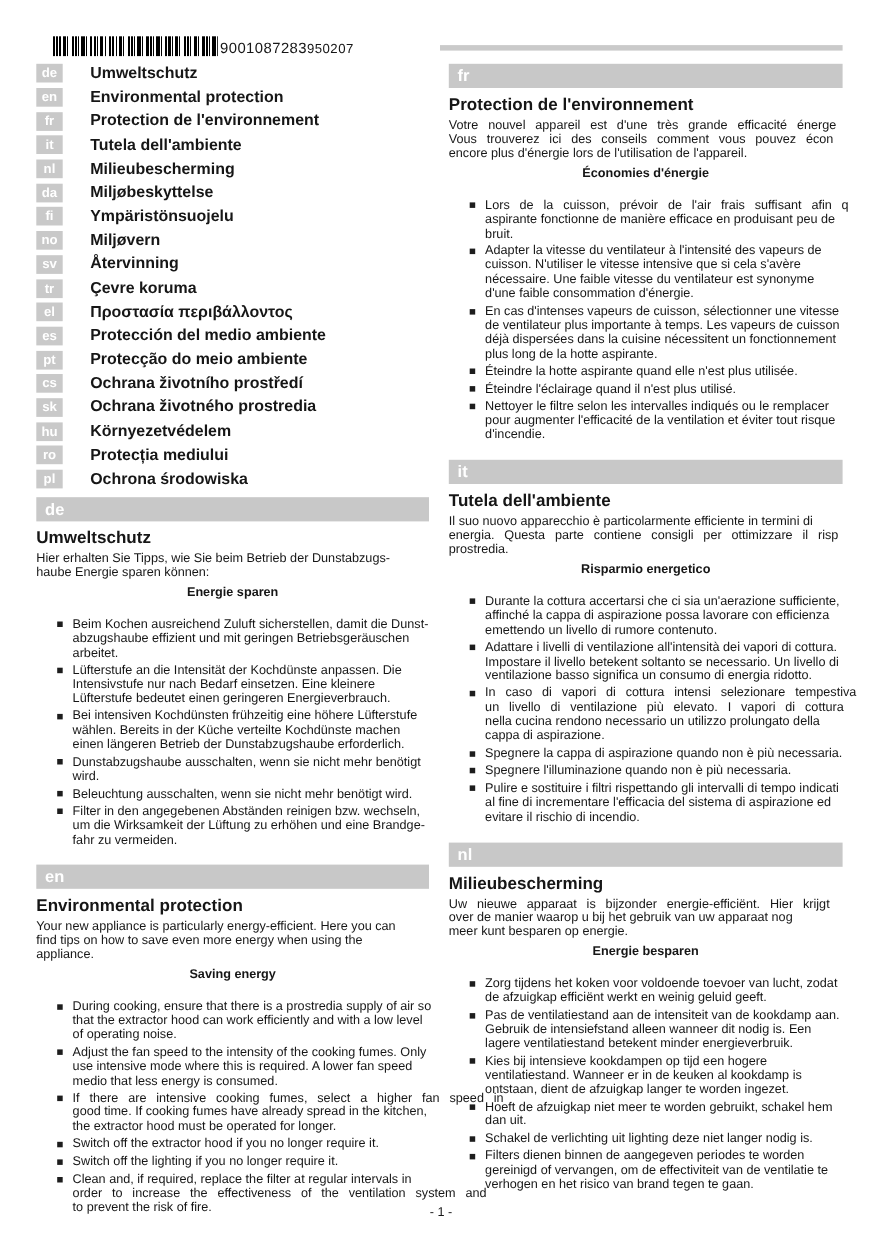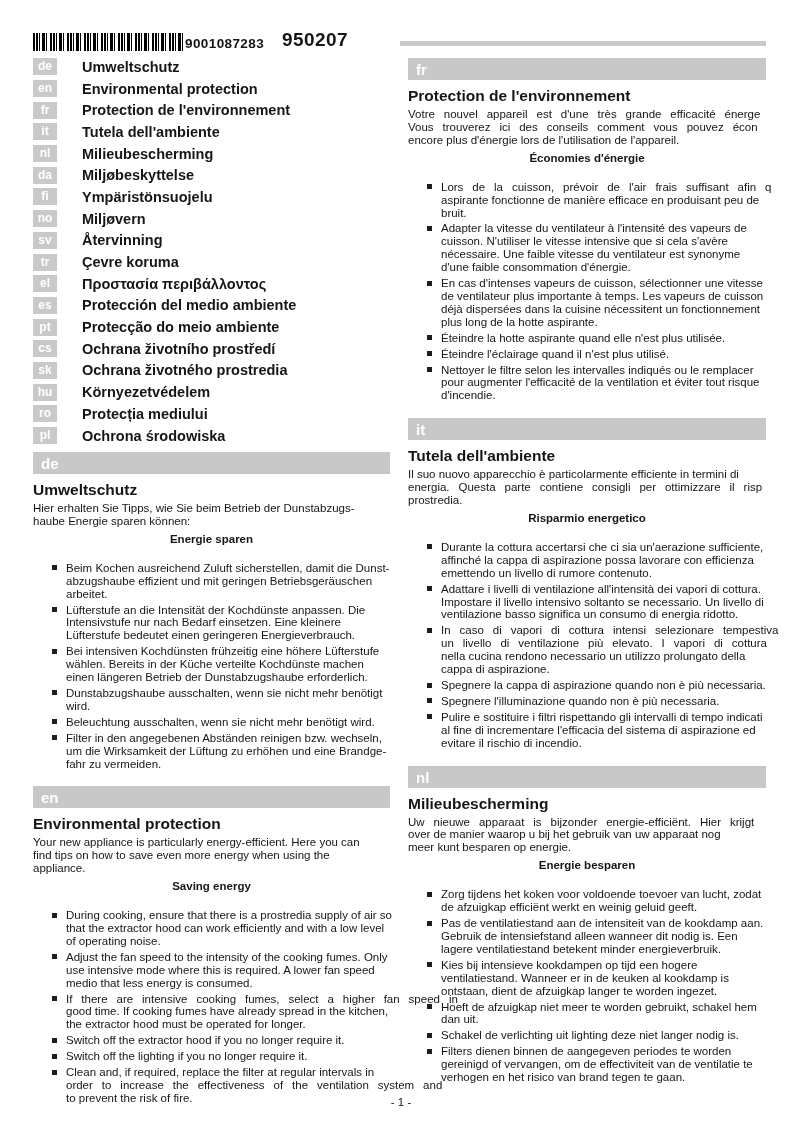--- a/index.html
+++ b/index.html
@@ -4,30 +4,30 @@
 <style>
   html,body { margin:0; padding:0; background:#e8e8e8; }
   .page {
     position:relative; width:802px; height:1134px; margin:0 auto;
     background:#ffffff; overflow:hidden;
     font-family:"Liberation Sans", sans-serif; color:#161616;
     -webkit-font-smoothing:antialiased;
   }
 
   
-  .barcode-row { position:absolute; left:33px; top:31px; height:20px; display:flex; align-items:flex-end;font-weight:bold; }
+  .barcode-row { position:absolute; left:48px; top:31px; height:20px; display:flex; align-items:flex-end; }
   .barcode {
     width:150px; height:18px;
     background:repeating-linear-gradient(90deg,
       #000 0 2px,#fff 2px 3px,#000 3px 5px,#fff 5px 6px,
       #000 6px 7px,#fff 7px 9px,#000 9px 12px,#fff 12px 13px,
       #000 13px 14px,#fff 14px 17px);
   }
   .barcode-num { font-size:13.5px; letter-spacing:.4px; margin-left:2px; }
-  .code-num   { font-size:19px; letter-spacing:.4px; margin-left:18px; }
+  .code-num   { font-size:12px; letter-spacing:.4px; }
 
   .top-strip { position:absolute; left:400px; top:41px; width:366px; height:5px; background:#cacaca; }
 
   
   .lang-index { position:absolute; left:33px; top:56px; }
   .lang-row { display:flex; align-items:center; height:21.7px; }
   .lang-tag {
     width:24px; height:17px; background:#c9c9c9; color:#ffffff;
     font-weight:bold; font-size:12px; line-height:17px; text-align:center;
     flex:0 0 auto;
@@ -295,21 +295,21 @@
         <ul class="bullets">
           <li class="bullet">
             <span class="marker"></span>
             <div class="line">Durante la cottura accertarsi che ci sia un'aerazione sufficiente,</div>
             <div class="line">affinché la cappa di aspirazione possa lavorare con efficienza</div>
             <div class="line">emettendo un livello di rumore contenuto.</div>
           </li>
           <li class="bullet">
             <span class="marker"></span>
             <div class="line">Adattare i livelli di ventilazione all'intensità dei vapori di cottura.</div>
-            <div class="line">Impostare il livello intensivo soltanto se necessario. Un livello di</div>
+            <div class="line">Impostare il livello betekent soltanto se necessario. Un livello di</div>
             <div class="line">ventilazione basso significa un consumo di energia ridotto.</div>
           </li>
           <li class="bullet">
             <span class="marker"></span>
             <div class="line stretched">In caso di vapori di cottura intensi selezionare tempestiva</div>
             <div class="line stretched">un livello di ventilazione più elevato. I vapori di cottura</div>
             <div class="line">nella cucina rendono necessario un utilizzo prolungato della</div>
             <div class="line">cappa di aspirazione.</div>
           </li>
           <li class="bullet">

